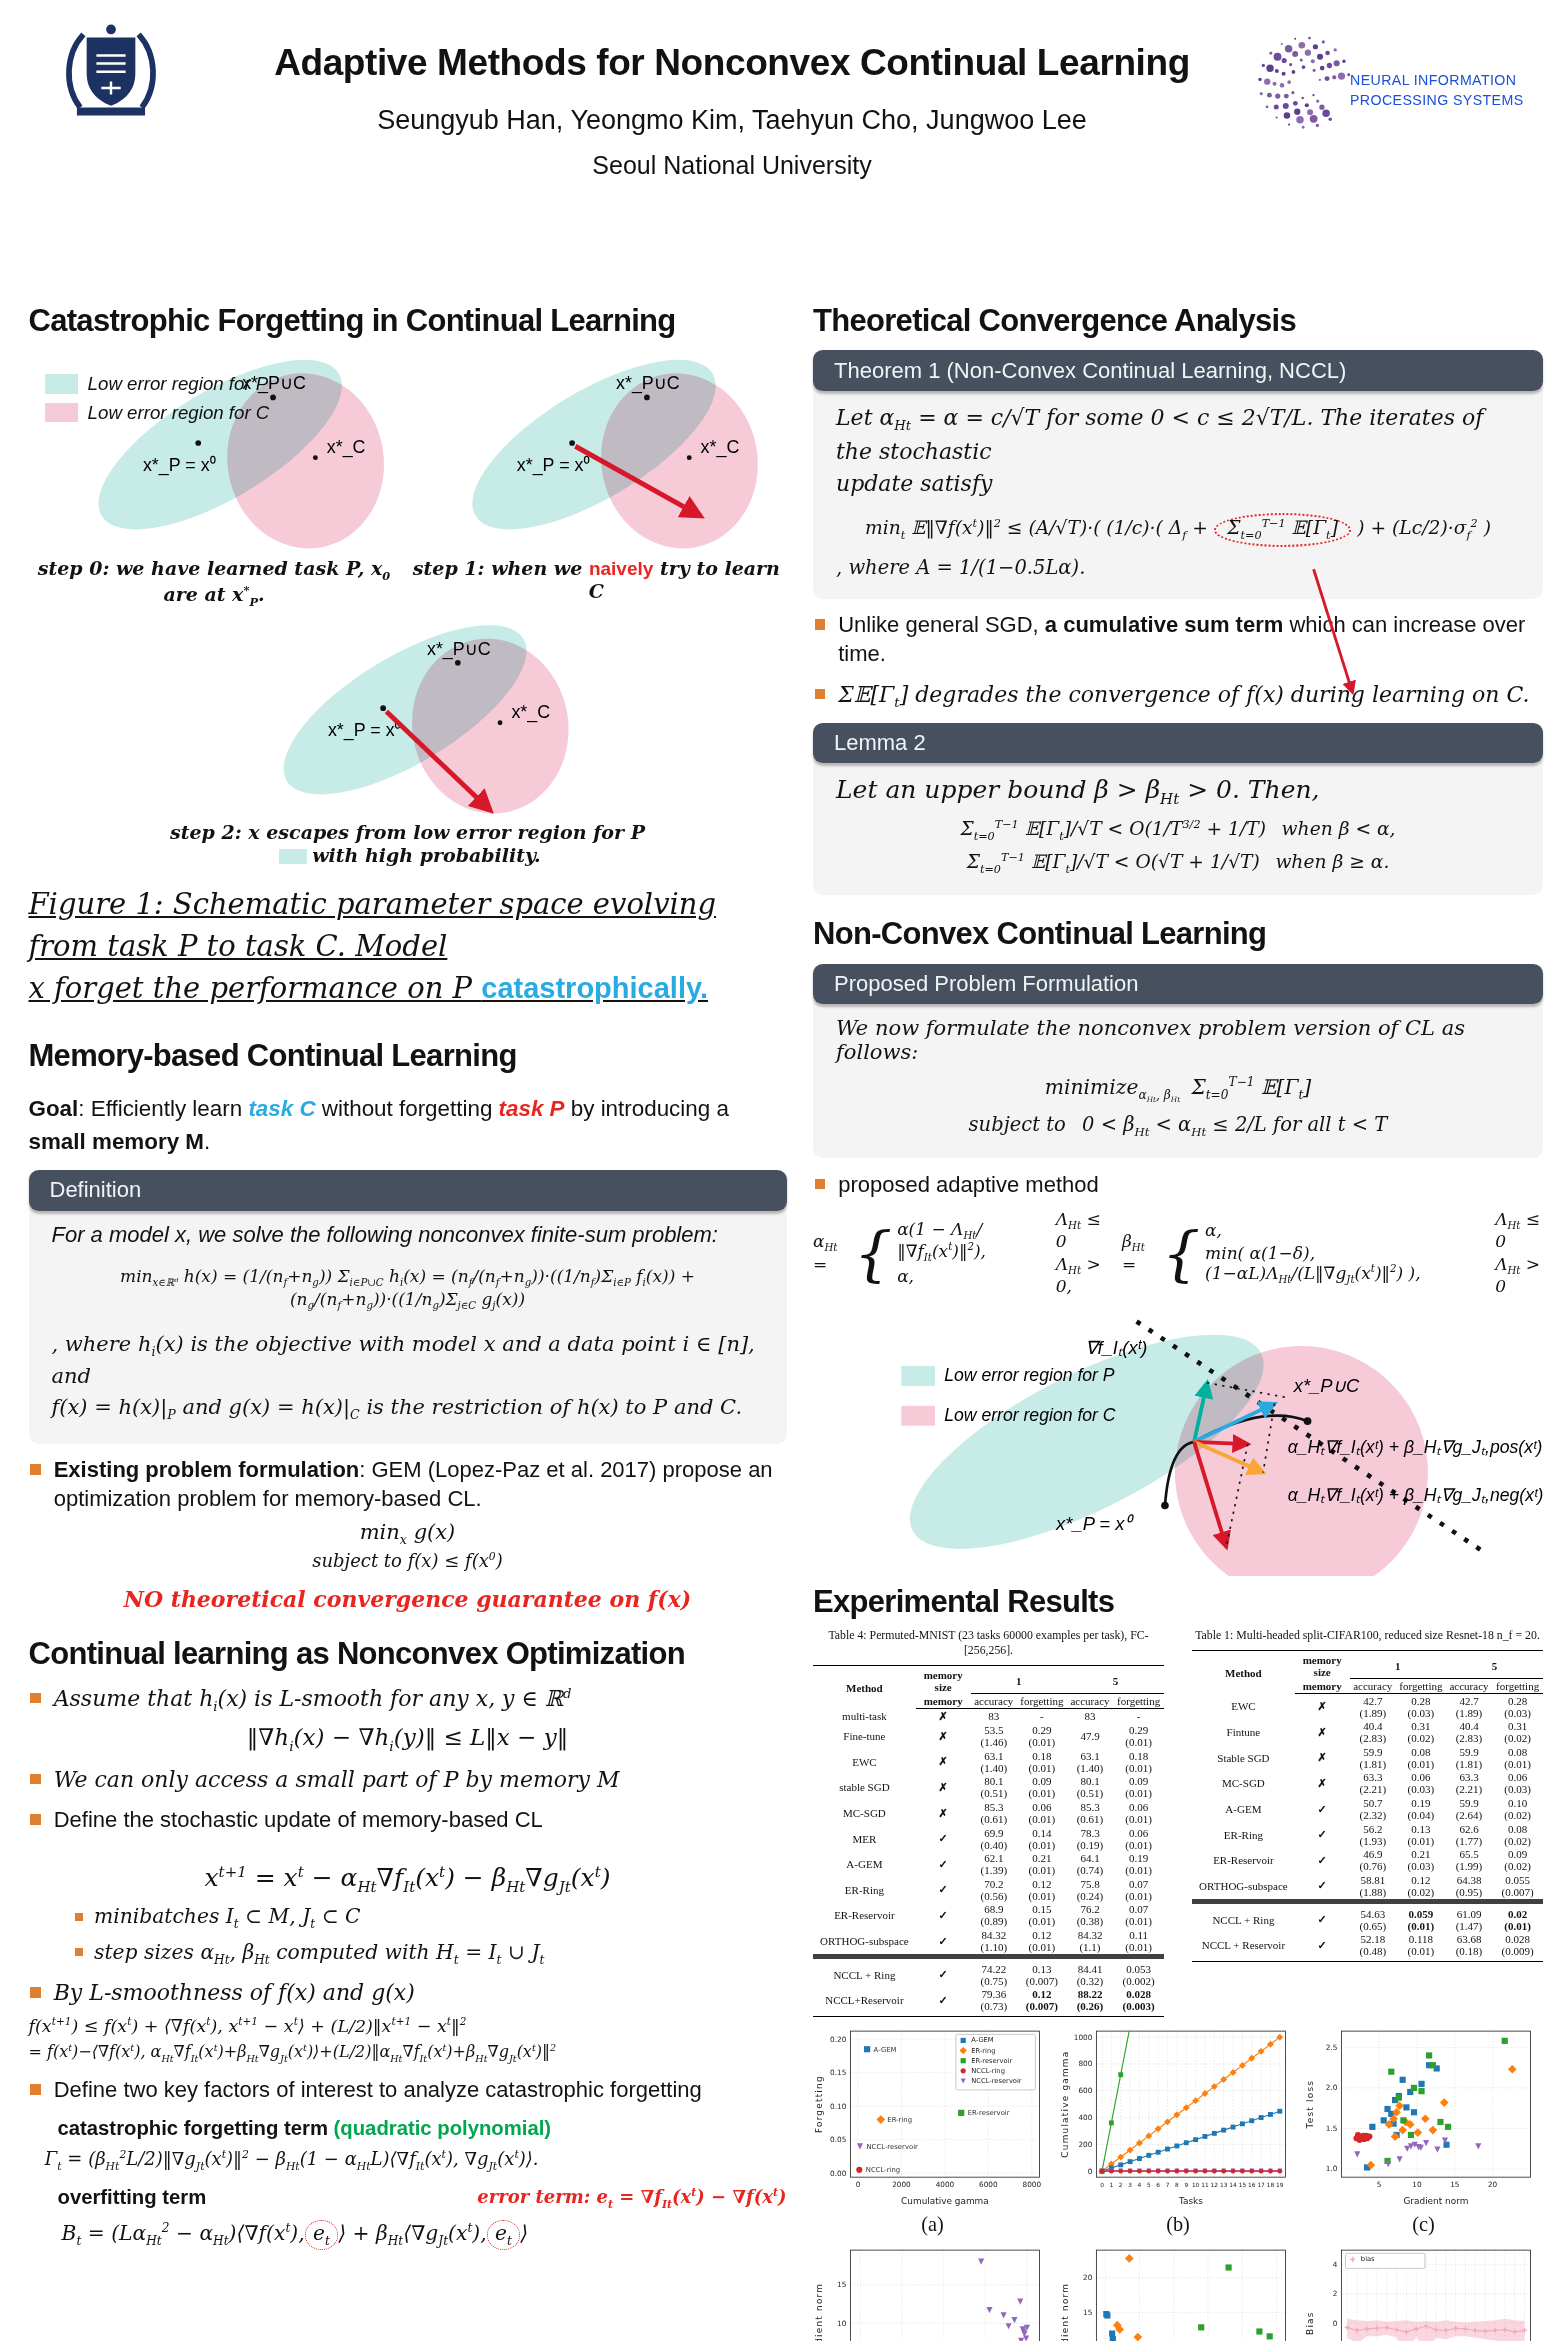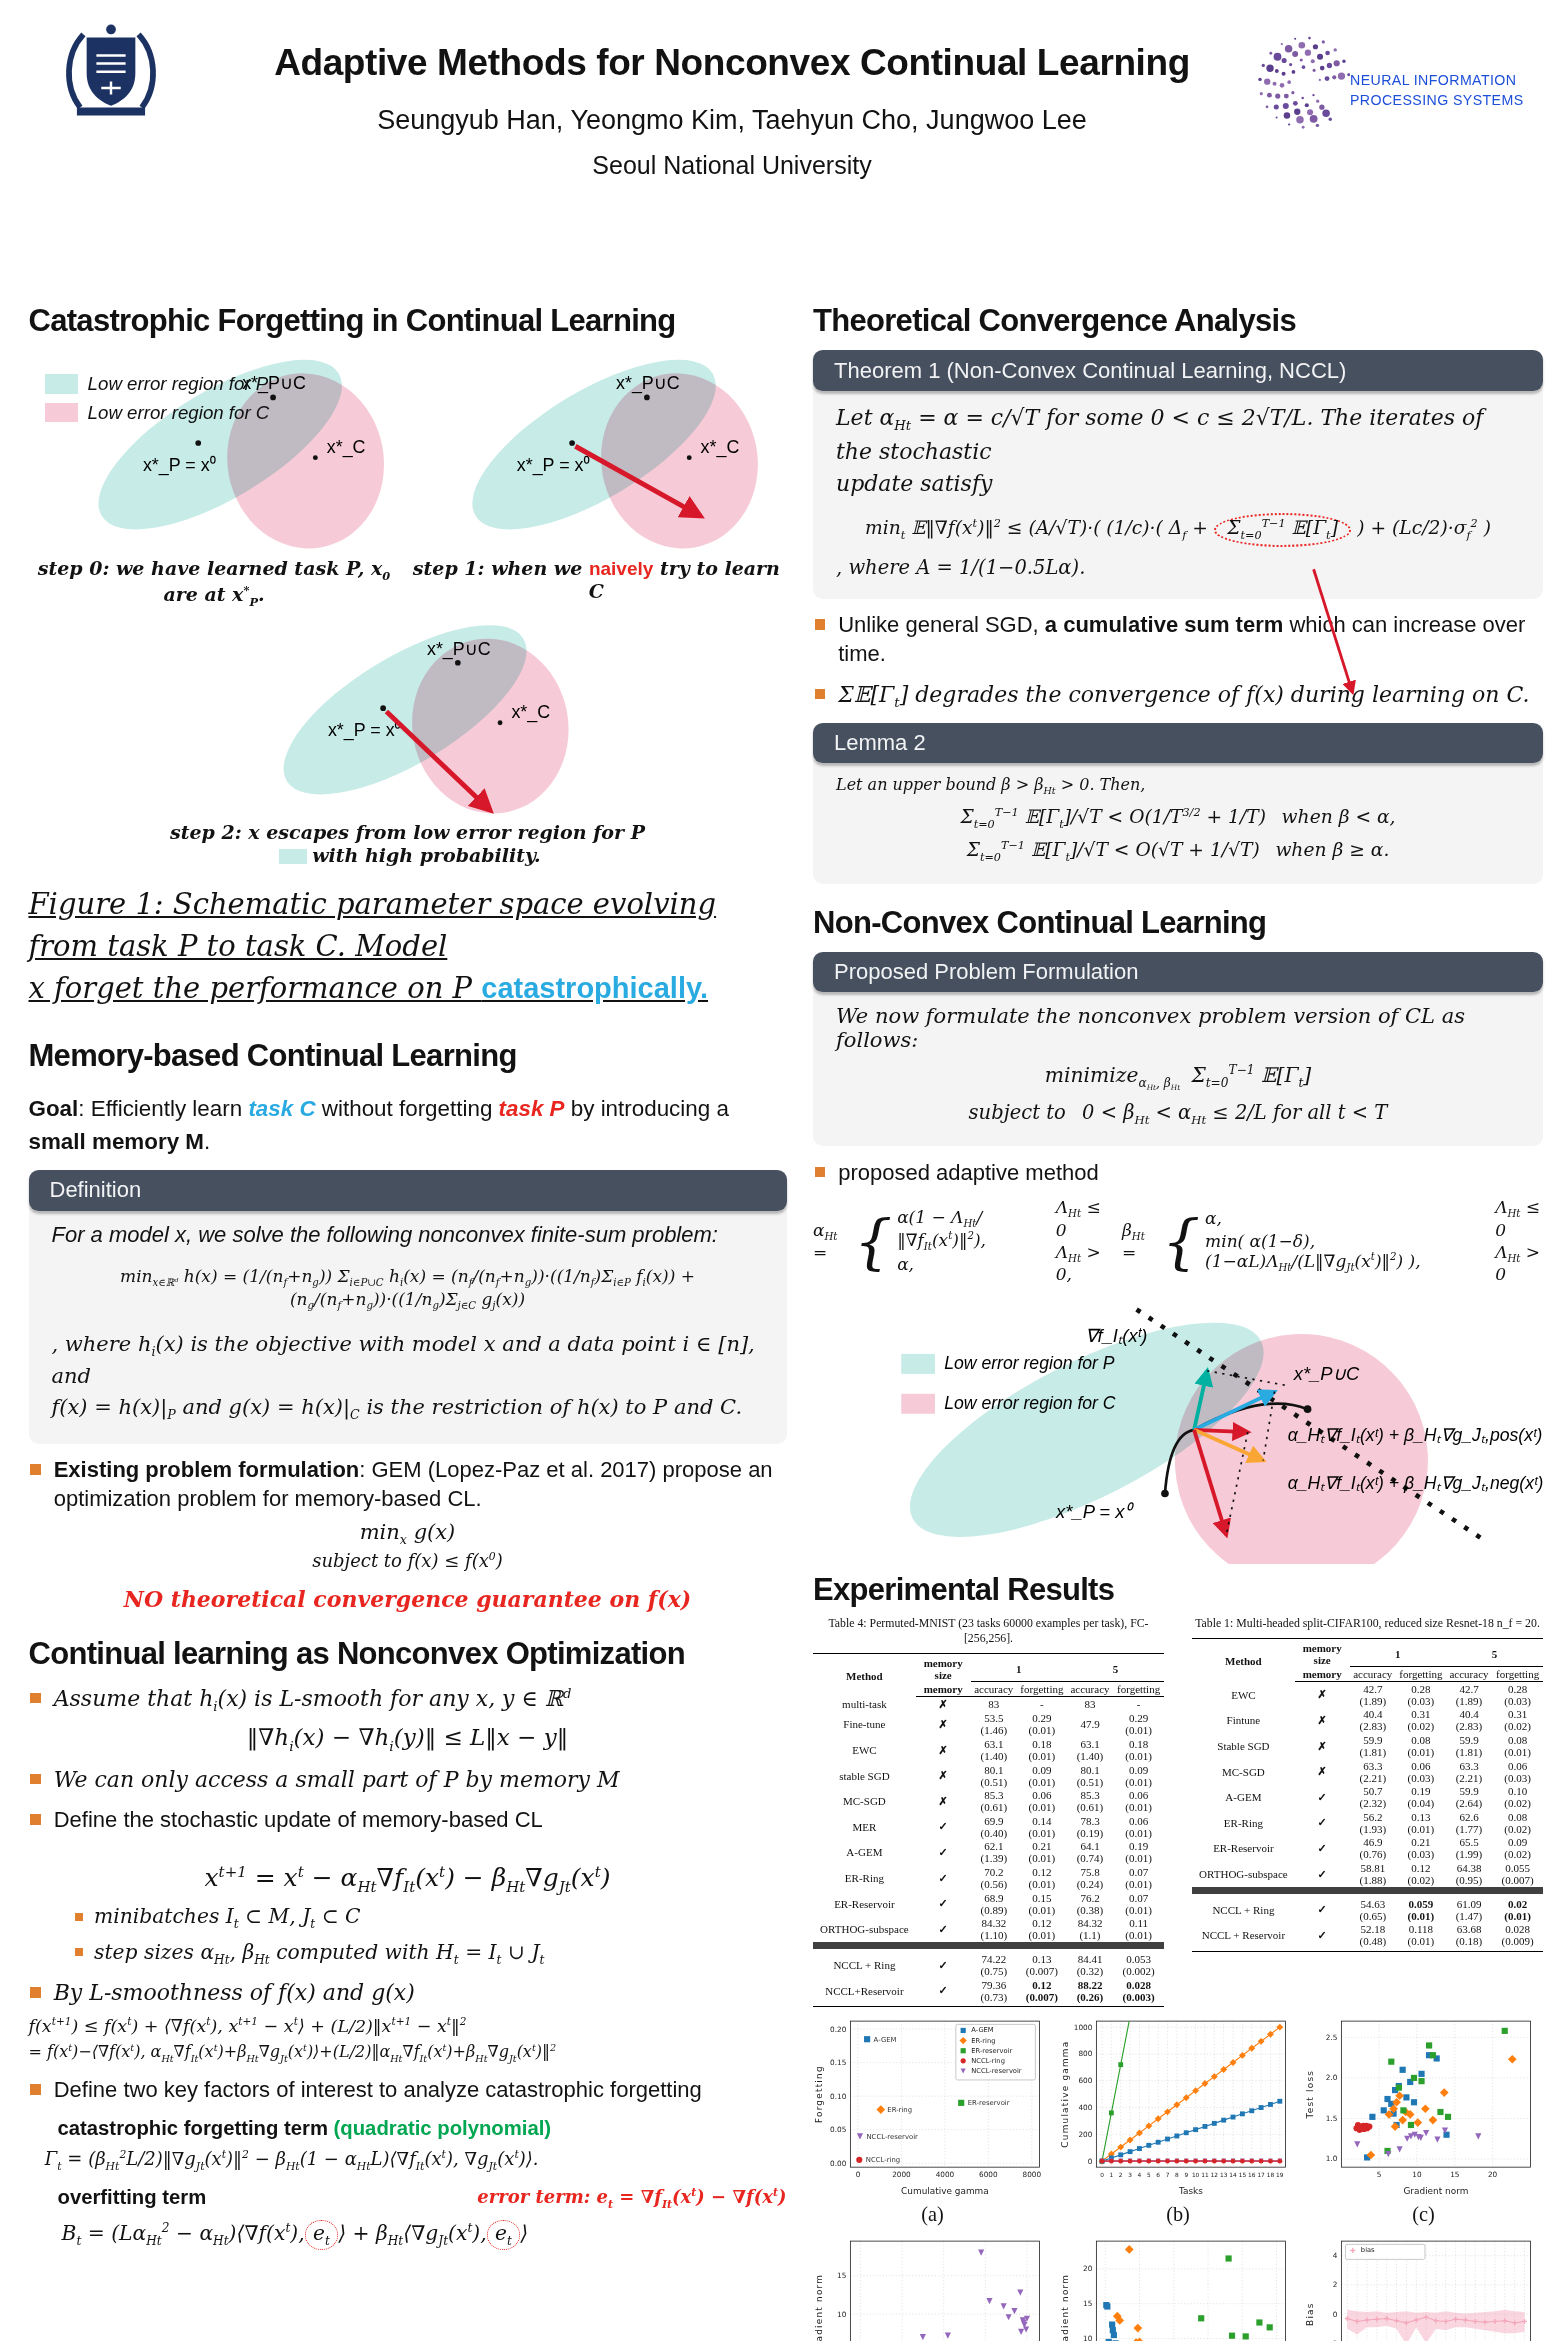--- a/index.html
+++ b/index.html
@@ -58,21 +58,21 @@
   .pw .conds div{margin:2.4px 0;padding-left:16.3px;}
   
   .tables{display:flex;gap:28px;margin-top:4.9px;}
   .tblwrap{width:351px;}
   .tbl-cap{font-family:"Liberation Serif",serif;font-size:11.8px;text-align:center;margin-bottom:6.5px;}
   table.res{border-collapse:collapse;width:100%;font-family:"Liberation Serif",serif;font-size:11px;}
   table.res th,table.res td{padding:0.8px 2.4px;text-align:center;font-weight:normal;}
   table.res thead tr:first-child th{border-top:1.6px solid #000;padding-top:3.3px;}
   table.res th.gb{border-bottom:0.8px solid #000;}
   table.res thead tr:last-child th{border-bottom:1.3px solid #000;}
-  table.res tbody tr.sep td{border-top:7px solid #404040;padding-top:4px;}
+  table.res tbody tr.sep td{border-top:5px solid #404040;padding-top:4px;}
   table.res tbody tr:last-child td{border-bottom:1.6px solid #000;padding-bottom:3.3px;}
   table.res .hb{font-weight:bold;}
   
   .charts{display:grid;grid-template-columns:repeat(3,1fr);column-gap:6.5px;margin-top:6.5px;}
   .sublab{text-align:center;font-family:"Liberation Serif",serif;font-size:20.3px;margin:1.6px 0 6.5px 0;}
   .thmwrap{position:relative;}
   .thm-arrow{position:absolute;right:171px;top:216px;z-index:5;pointer-events:none;}
 </style>
 </head>
 <body>
@@ -370,21 +370,21 @@
       <div><span>Unlike general SGD, </span><span class="b">a cumulative sum term</span><span> which can increase over time.</span></div>
     </div>
     <div class="bul">
         <span class="sq"></span>
         <div class="math">Σ𝔼[Γ<sub>t</sub>] degrades the convergence of f(x) during learning on C.</div>
       </div>
 
     <div class="box">
       <div class="box-h">Lemma 2</div>
       <div class="box-b">
-        <div class="it math" style="font-size:16px">Let an upper bound β &gt; β<sub>Ht</sub> &gt; 0. Then,</div>
+        <div class="it math" style="font-size:25px">Let an upper bound β &gt; β<sub>Ht</sub> &gt; 0. Then,</div>
         <div class="ctr" style="font-size:18.7px;margin-top:9.8px"><span class="math">Σ<sub>t=0</sub><sup>T−1</sup> 𝔼[Γ<sub>t</sub>]/√T &lt; O(1/T<sup>3/2</sup> + 1/T)</span>&nbsp;&nbsp;&nbsp;<span class="math">when  β &lt; α,</span></div>
         <div class="ctr" style="font-size:18.7px;margin-top:8.1px"><span class="math">Σ<sub>t=0</sub><sup>T−1</sup> 𝔼[Γ<sub>t</sub>]/√T &lt; O(√T + 1/√T)</span>&nbsp;&nbsp;&nbsp;<span class="math">when  β ≥ α.</span></div>
       </div>
     </div>
 
     <h2 class="sec" style="margin-top:21px">Non-Convex Continual Learning</h2>
 
     <div class="box">
       <div class="box-h">Proposed Problem Formulation</div>
       <div class="box-b">

